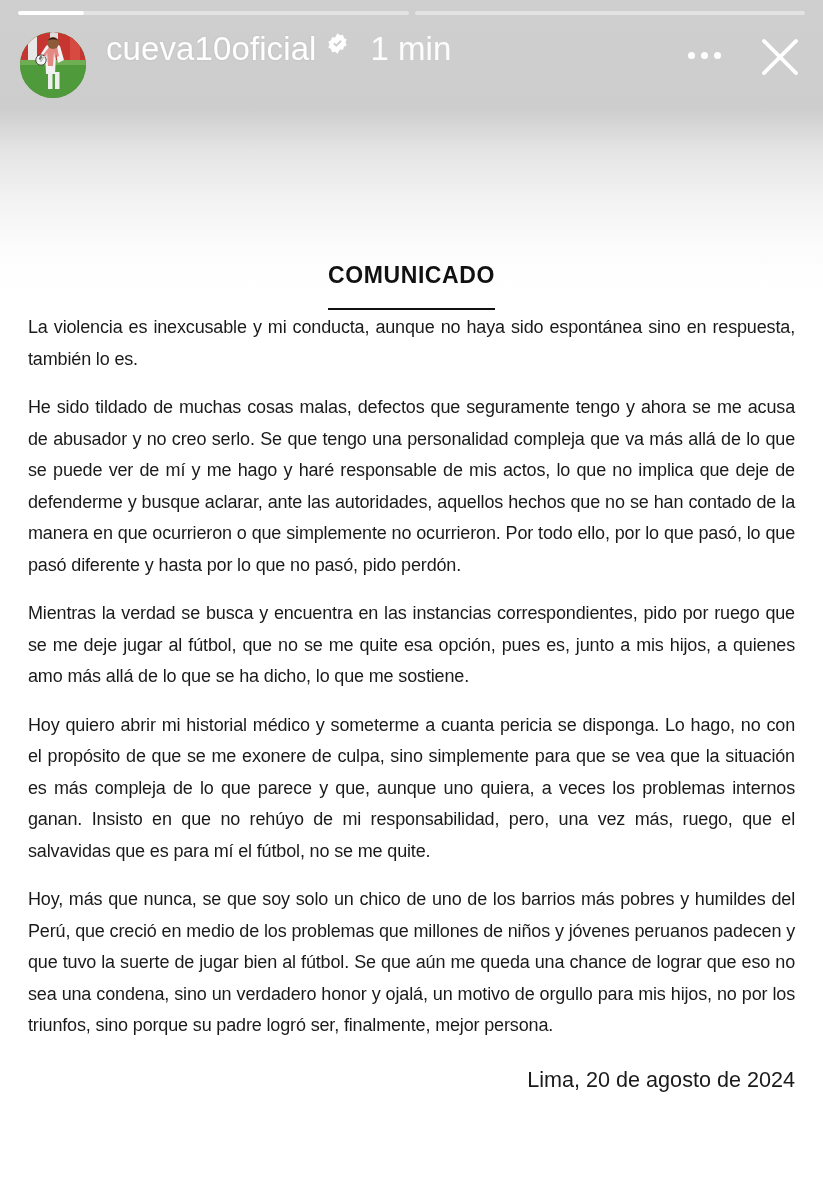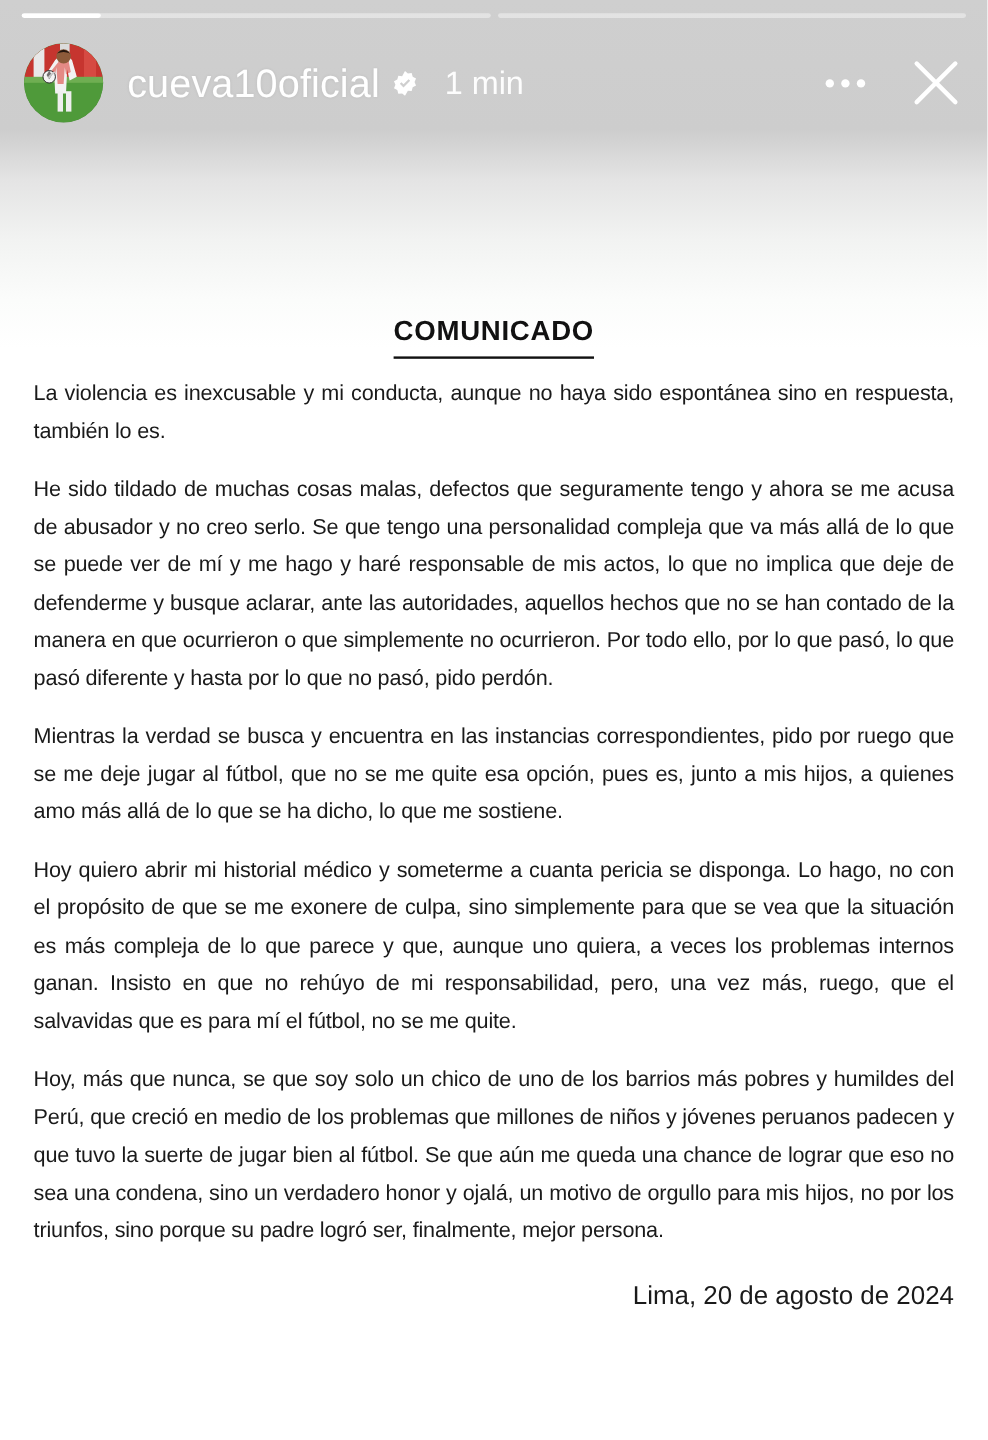--- a/index.html
+++ b/index.html
@@ -52,21 +52,21 @@
   }
 
   
   .story-header {
     position: absolute;
     top: 32px;
     left: 0;
     right: 0;
     height: 74px;
     display: flex;
-    align-items: center;
+    align-items: flex-start;
     padding: 0 18px 0 20px;
     z-index: 5;
   }
 
   .avatar {
     width: 66px;
     height: 66px;
     border-radius: 50%;
     overflow: hidden;
     flex: 0 0 auto;
@@ -91,21 +91,21 @@
     width: 23px;
     height: 23px;
     flex: 0 0 auto;
     display: inline-block;
   }
   .verified svg { display: block; width: 100%; height: 100%; }
 
   .timestamp {
     margin-left: 22px;
     color: rgba(255,255,255,0.95);
-    font-size: 27px;
+    font-size: 33px;
     font-weight: 400;
     line-height: 1;
     white-space: nowrap;
   }
 
   .header-spacer { flex: 1 1 auto; }
 
   .more-btn {
     width: 46px;
     height: 46px;
@@ -153,21 +153,21 @@
   .doc-title {
     text-align: center;
     font-size: 23px;
     font-weight: bold;
     color: #111111;
     letter-spacing: 0.6px;
     margin-bottom: 23px;
   }
   .doc-title span {
     border-bottom: 2.5px solid #111111;
-    padding-bottom: 9px;
+    padding-bottom: 20px;
   }
 
   .doc-p {
     font-size: 18px;
     line-height: 31.5px;
     color: #1a1a1a;
     text-align: justify;
     text-justify: inter-word;
     margin-bottom: 17px;
     letter-spacing: -0.15px;

